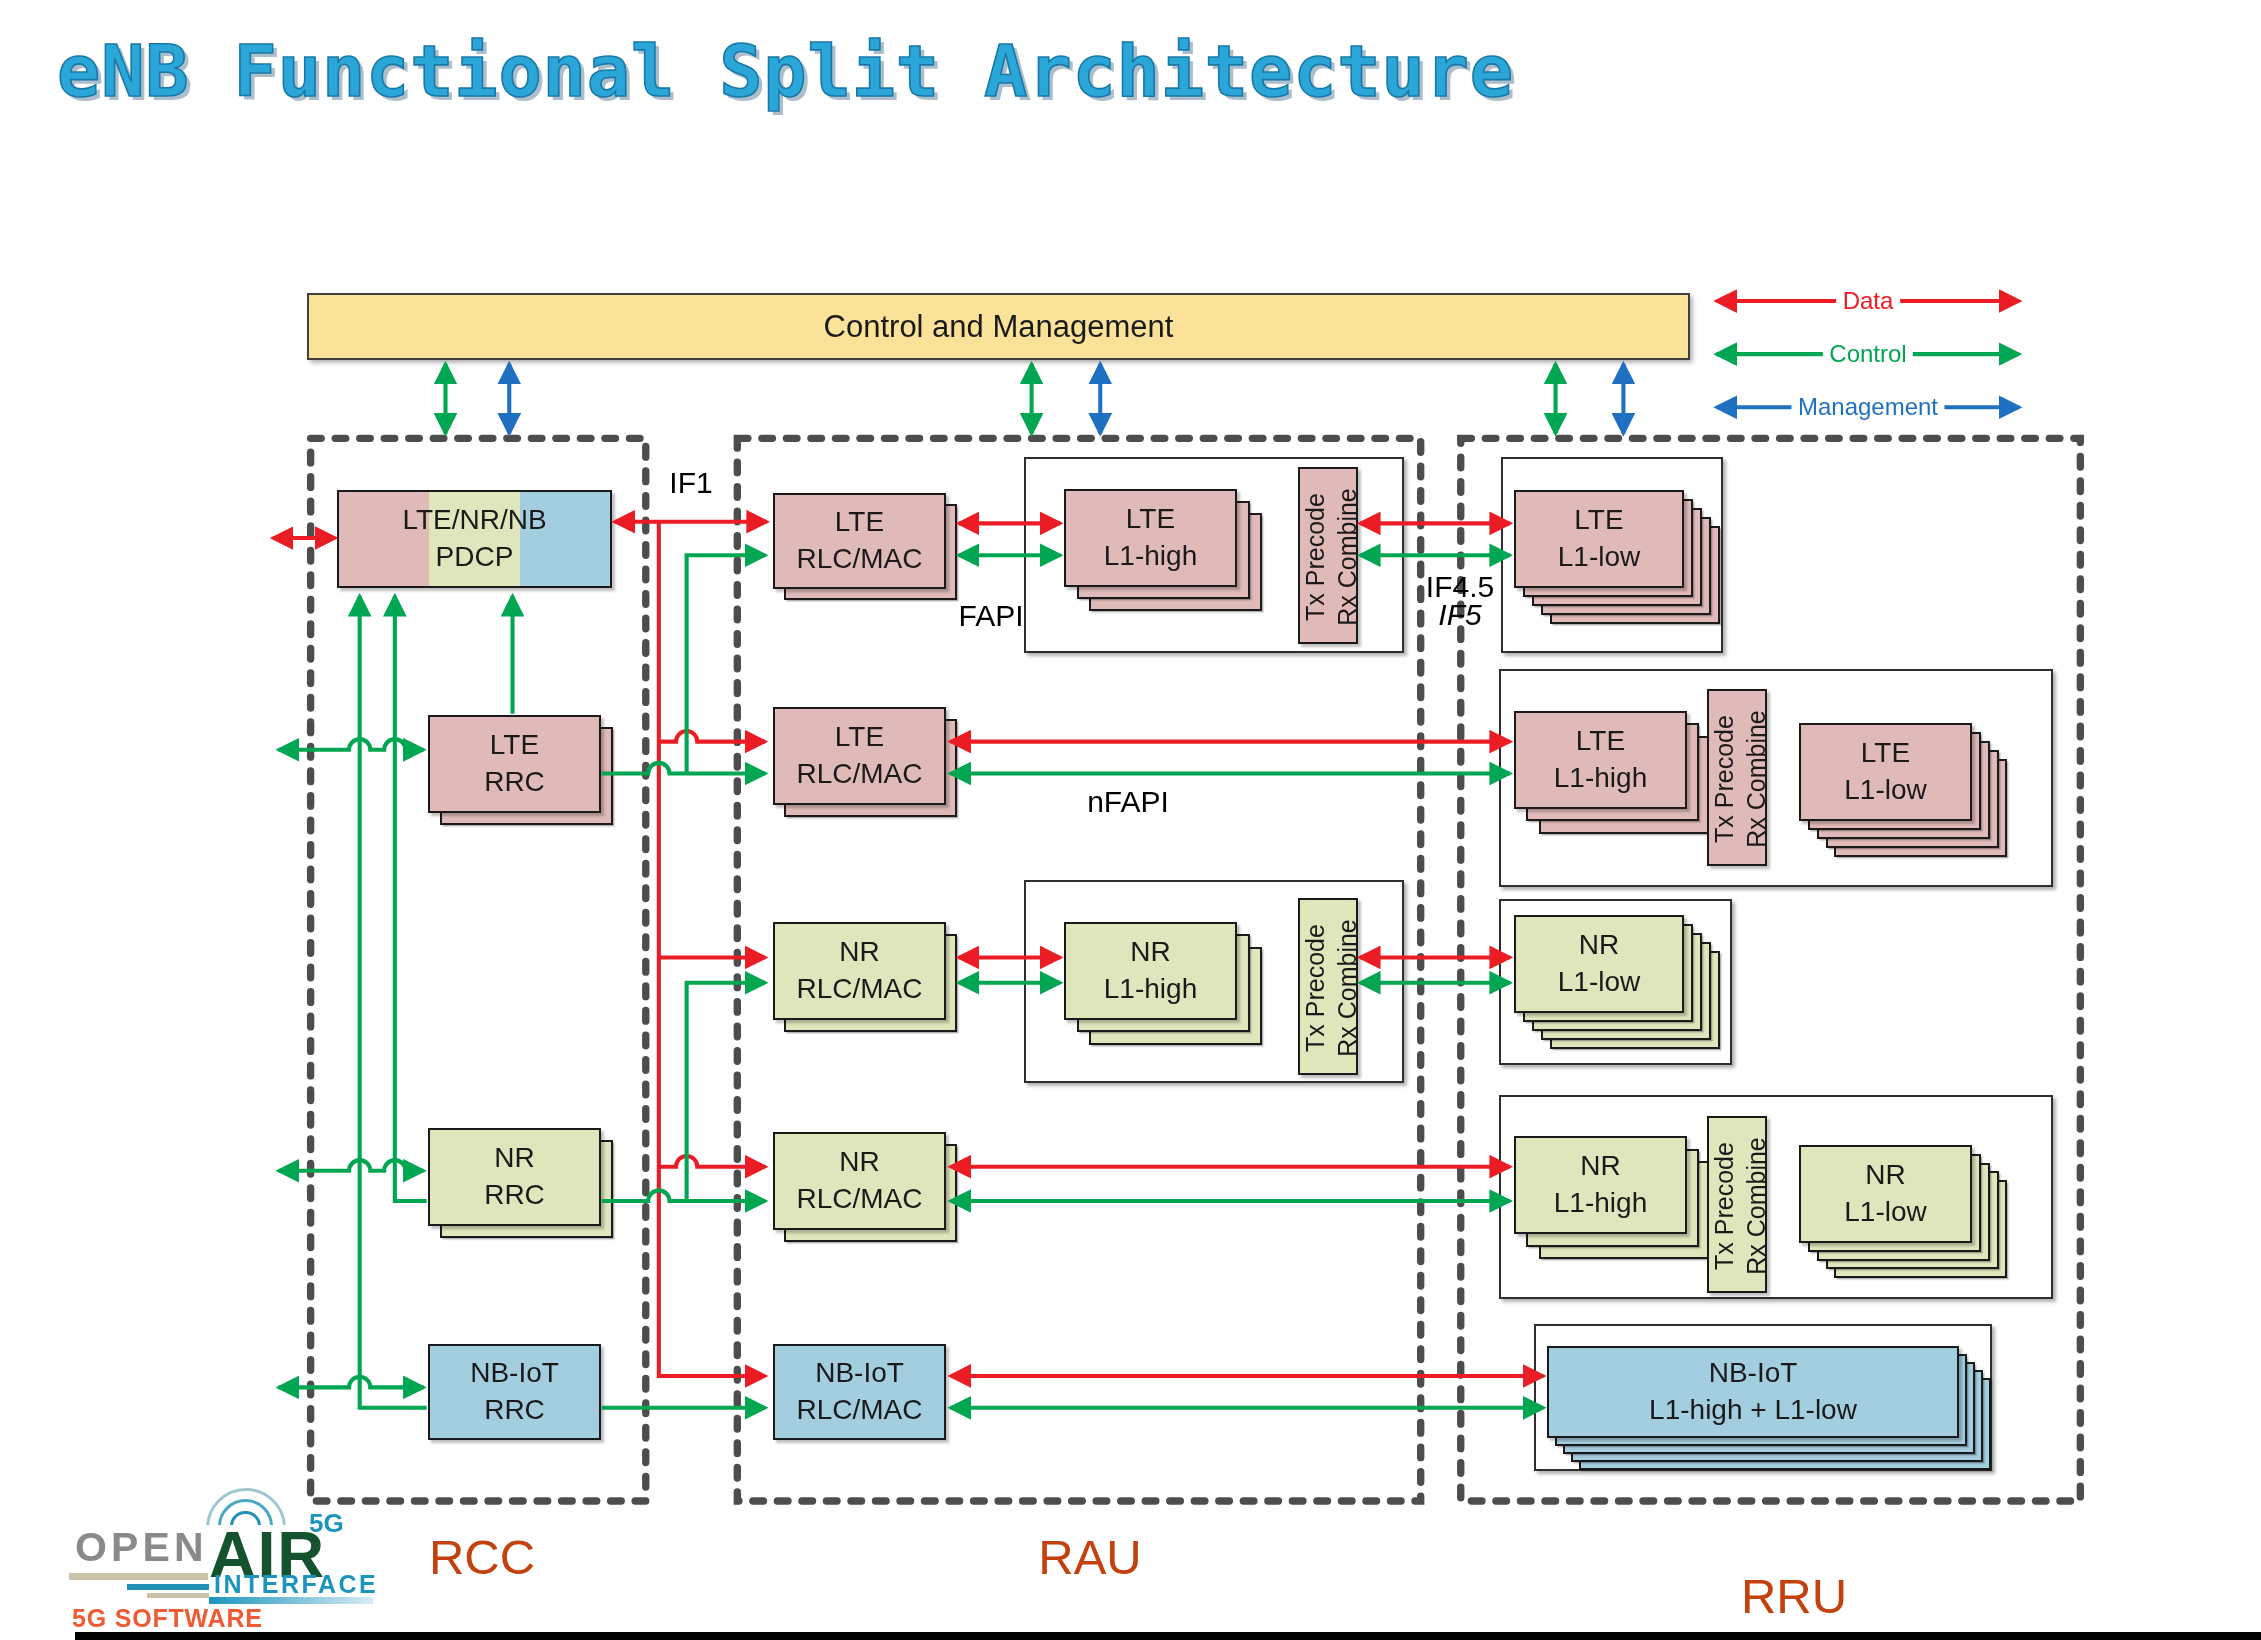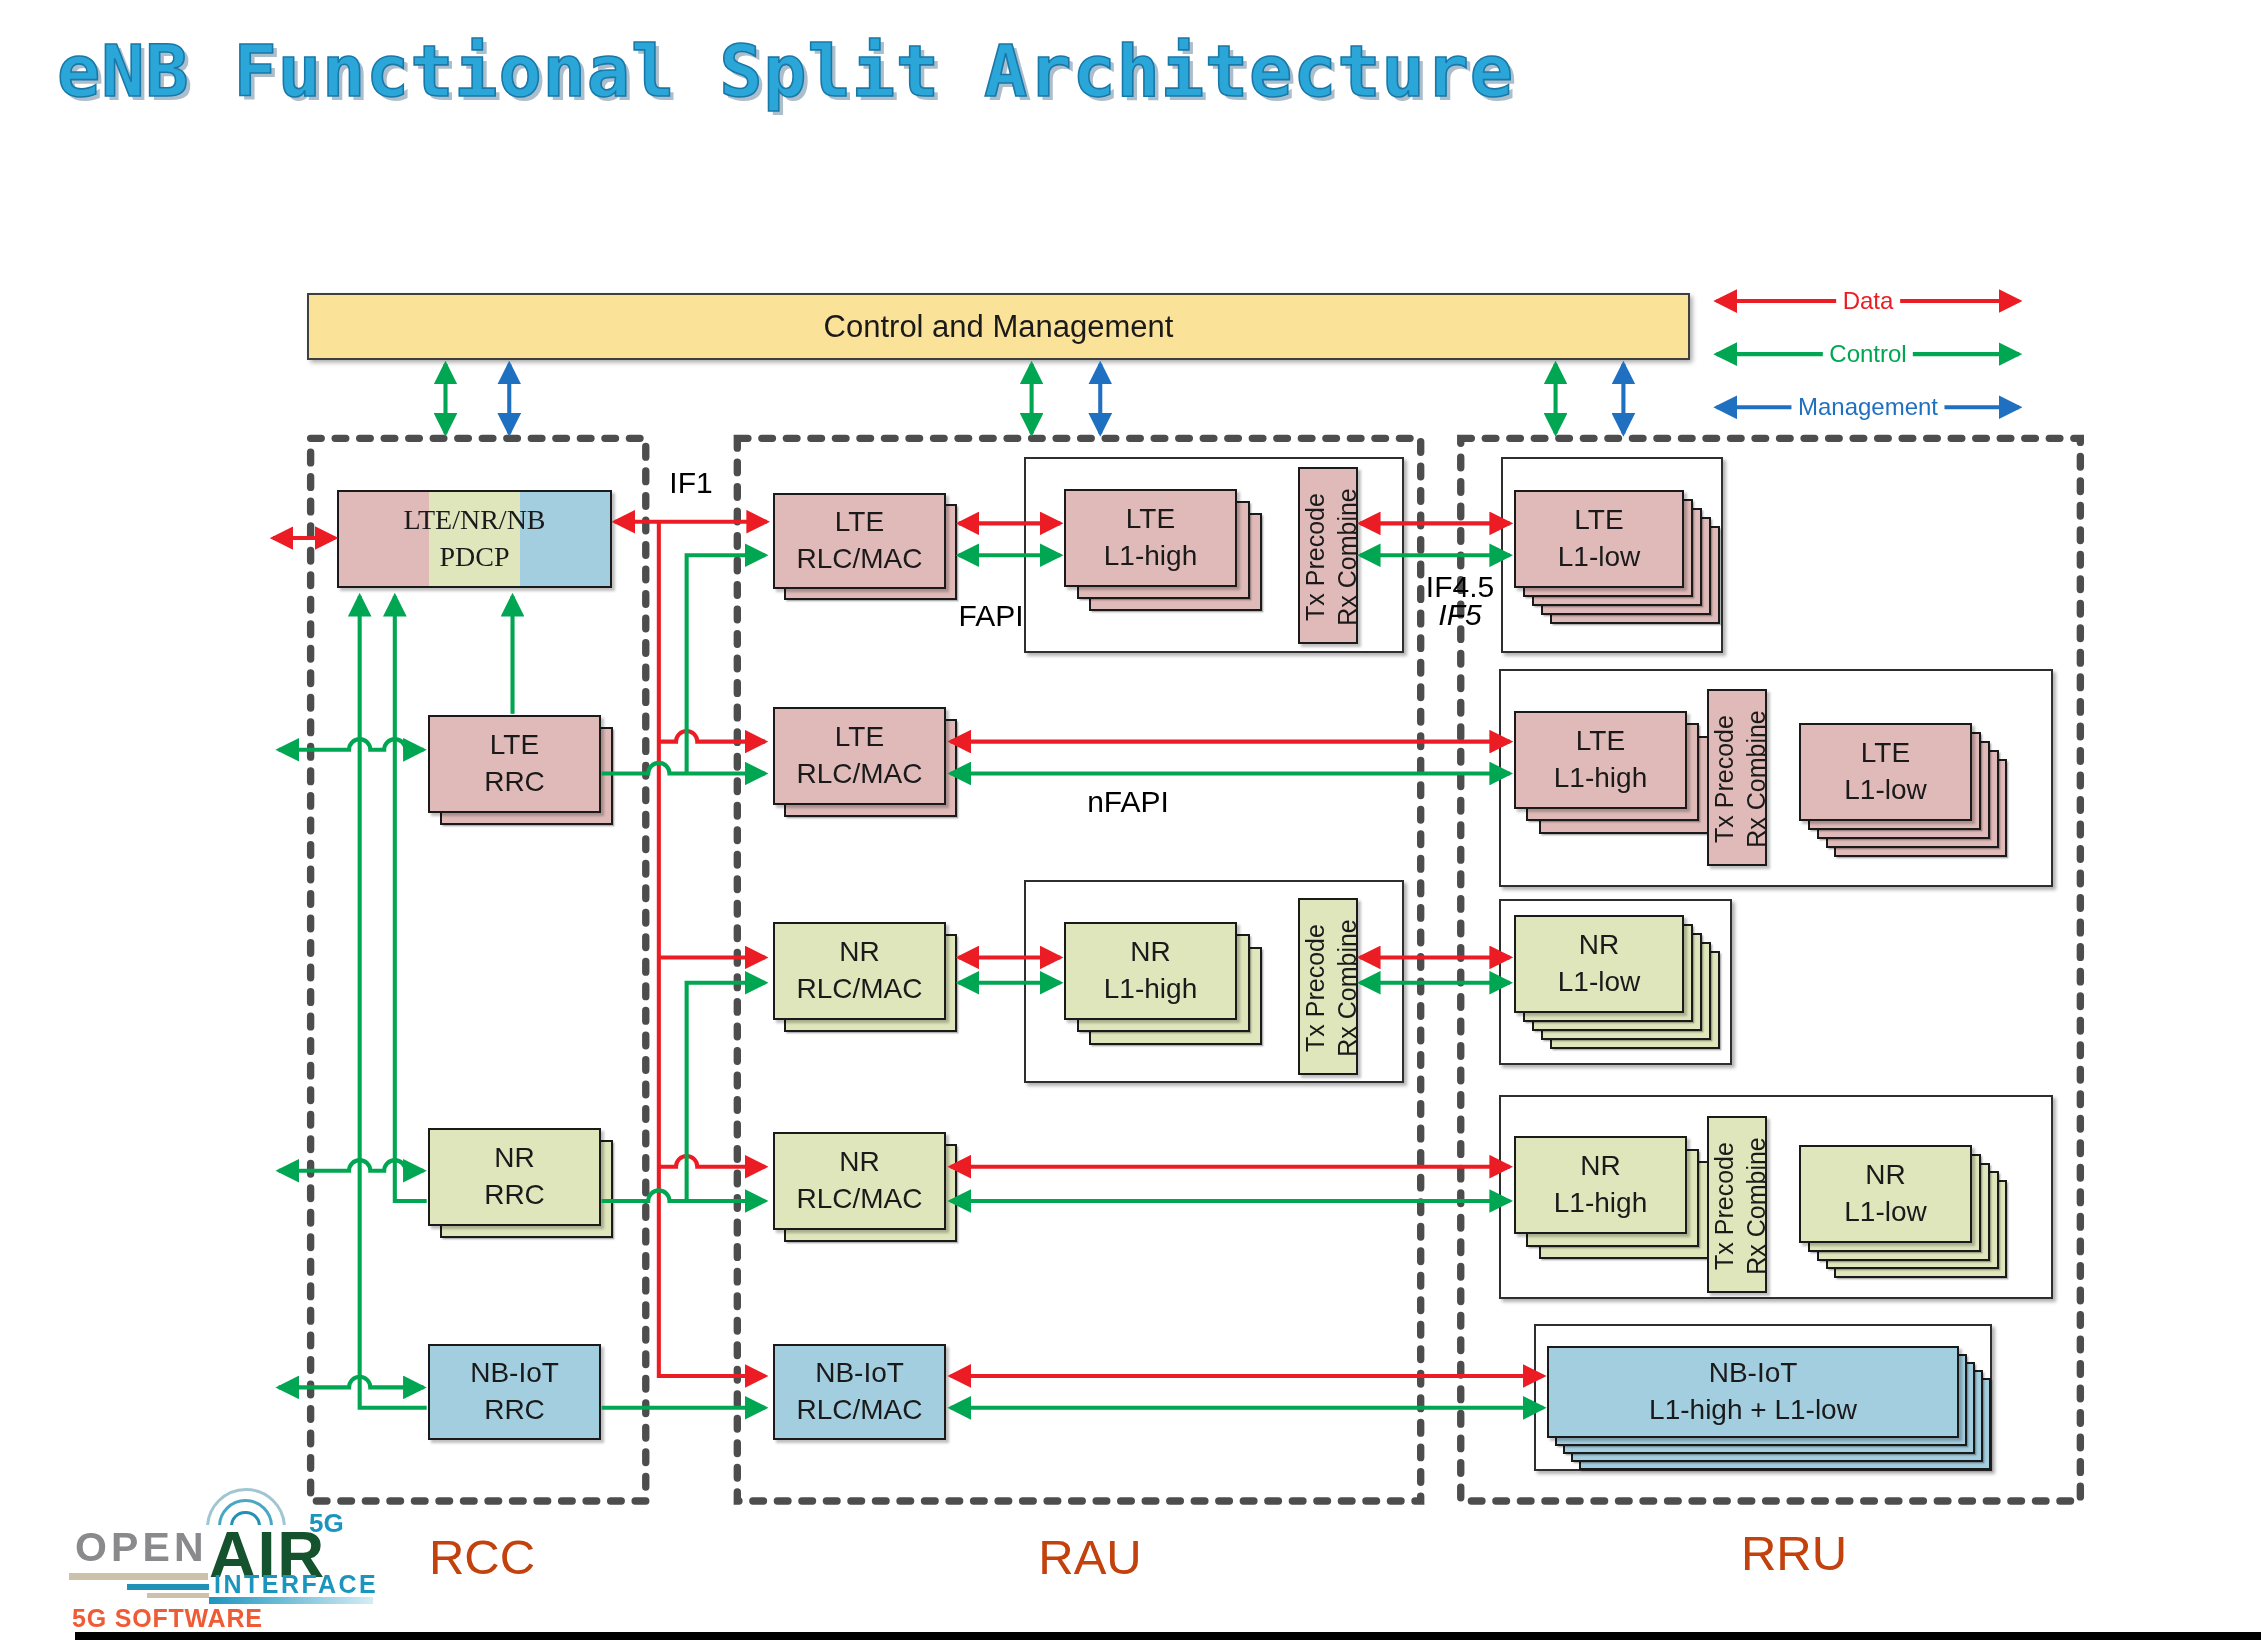--- a/index.html
+++ b/index.html
@@ -89,21 +89,21 @@
   </div>
 
   <div class="container" style="left:1024px;top:457px;width:380px;height:196px;"></div>
   <div class="container" style="left:1024px;top:880px;width:380px;height:203px;"></div>
   <div class="container" style="left:1501px;top:457px;width:222px;height:196px;"></div>
   <div class="container" style="left:1499px;top:669px;width:554px;height:218px;"></div>
   <div class="container" style="left:1499px;top:899px;width:233px;height:166px;"></div>
   <div class="container" style="left:1499px;top:1095px;width:554px;height:204px;"></div>
   <div class="container" style="left:1534px;top:1324px;width:458px;height:147px;"></div>
 
-  <div class="box" style="left:337px;top:490px;width:275px;height:98px;font-family:Liberation Serif, serif;">
+  <div class="box" style="left:337px;top:490px;width:275px;height:98px;">
     <div class="tri">
       <div class="f-pink"></div>
         <div class="f-green"></div>
         <div class="f-blue"></div>
     </div>
     <div class="tri-text">
       <span>LTE/NR/NB</span>
       <span>PDCP</span>
     </div>
   </div>
@@ -310,21 +310,21 @@
   <div class="legend-label lg-mgmt" style="left:1868px;top:407px;">Management</div>
 
   <div class="iface" style="left:691px;top:483px;">IF1</div>
   <div class="iface" style="left:991px;top:616px;">FAPI</div>
   <div class="iface" style="left:1128px;top:802px;">nFAPI</div>
   <div class="iface" style="left:1460px;top:587px;">IF4.5</div>
   <div class="iface" style="left:1460px;top:615px;font-style:italic;">IF5</div>
 
   <div class="col-label" style="left:482px;top:1557px;">RCC</div>
   <div class="col-label" style="left:1090px;top:1557px;">RAU</div>
-  <div class="col-label" style="left:1794px;top:1553px;">RRU</div>
+  <div class="col-label" style="left:1794px;top:1596px;">RRU</div>
 
   <div class="logo">
     <div class="arcwrap">
       <div class="arc a1"></div>
         <div class="arc a2"></div>
         <div class="arc a3"></div>
     </div>
     <span class="open">OPEN</span>
     <span class="air">AIR</span>
     <span class="fiveg">5G</span>

